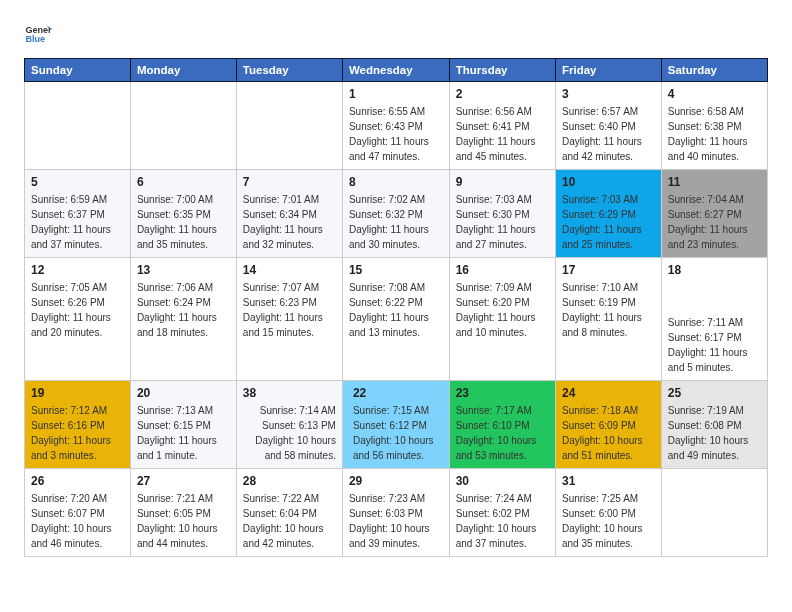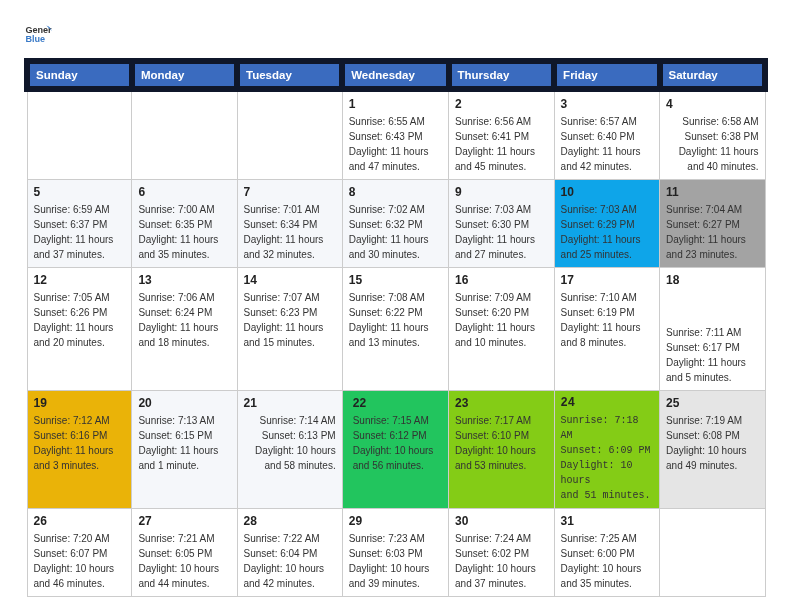--- a/index.html
+++ b/index.html
@@ -44,21 +44,21 @@
       border-collapse: collapse;
       font-size: 10.5px;
     }
     .calendar th {
       background-color: #3a6bbf;
       color: #fff;
       text-align: left;
       padding: 5px 6px;
       font-size: 11.5px;
       font-weight: bold;
-      border: 6px solid #0f172a;
+      border: 1px solid #0f172a;
     }
     .calendar td {
       border: 1px solid #ccc;
       vertical-align: top;
       padding: 5px 6px;
       width: 108px;
       min-height: 80px;
       background: #fff;
     }
     .calendar tr:nth-child(even) td {
@@ -134,21 +134,21 @@
         </td>
         <td>
           <div class="day-number">3</div>
           <div class="day-info" style="white-space: pre-line;">Sunrise: 6:57 AM
 Sunset: 6:40 PM
 Daylight: 11 hours
 and 42 minutes.</div>
         </td>
         <td>
           <div class="day-number">4</div>
-          <div class="day-info" style="white-space: pre-line; text-align: right;">Sunrise: 6:58 AM
+          <div class="day-info" style="white-space: pre-line;">Sunrise: 6:58 AM
 Sunset: 6:38 PM
 Daylight: 11 hours
 and 40 minutes.</div>
         </td>
       </tr>
       <tr>
         <td style="background: rgb(245, 247, 250);">
           <div class="day-number">5</div>
           <div class="day-info" style="white-space: pre-line;">Sunrise: 6:59 AM
 Sunset: 6:37 PM
@@ -258,41 +258,41 @@
 and 3 minutes.</div>
         </td>
         <td style="background: rgb(245, 247, 250);">
           <div class="day-number">20</div>
           <div class="day-info" style="white-space: pre-line;">Sunrise: 7:13 AM
 Sunset: 6:15 PM
 Daylight: 11 hours
 and 1 minute.</div>
         </td>
         <td style="background: rgb(245, 247, 250);">
-          <div class="day-number">21</div>
+          <div class="day-number">38</div>
           <div class="day-info" style="white-space: pre-line; text-align: right;">Sunrise: 7:14 AM
 Sunset: 6:13 PM
 Daylight: 10 hours
 and 58 minutes.</div>
         </td>
-        <td style="background: #22c55e; padding-left: 10px;">
+        <td style="background: #7dd3fc; padding-left: 10px;">
           <div class="day-number">22</div>
           <div class="day-info" style="white-space: pre-line;">Sunrise: 7:15 AM
 Sunset: 6:12 PM
 Daylight: 10 hours
 and 56 minutes.</div>
         </td>
-        <td style="background: #84cc16; margin-top: 46px;">
+        <td style="background: #22c55e; margin-top: 46px;">
           <div class="day-number">23</div>
           <div class="day-info" style="white-space: pre-line;">Sunrise: 7:17 AM
 Sunset: 6:10 PM
 Daylight: 10 hours
 and 53 minutes.</div>
         </td>
-        <td style="background: #84cc16; font-family: Liberation Mono, monospace;">
+        <td style="background: #eab308;">
           <div class="day-number">24</div>
           <div class="day-info" style="white-space: pre-line;">Sunrise: 7:18 AM
 Sunset: 6:09 PM
 Daylight: 10 hours
 and 51 minutes.</div>
         </td>
         <td style="background: #e5e5e5;">
           <div class="day-number">25</div>
           <div class="day-info" style="white-space: pre-line;">Sunrise: 7:19 AM
 Sunset: 6:08 PM

